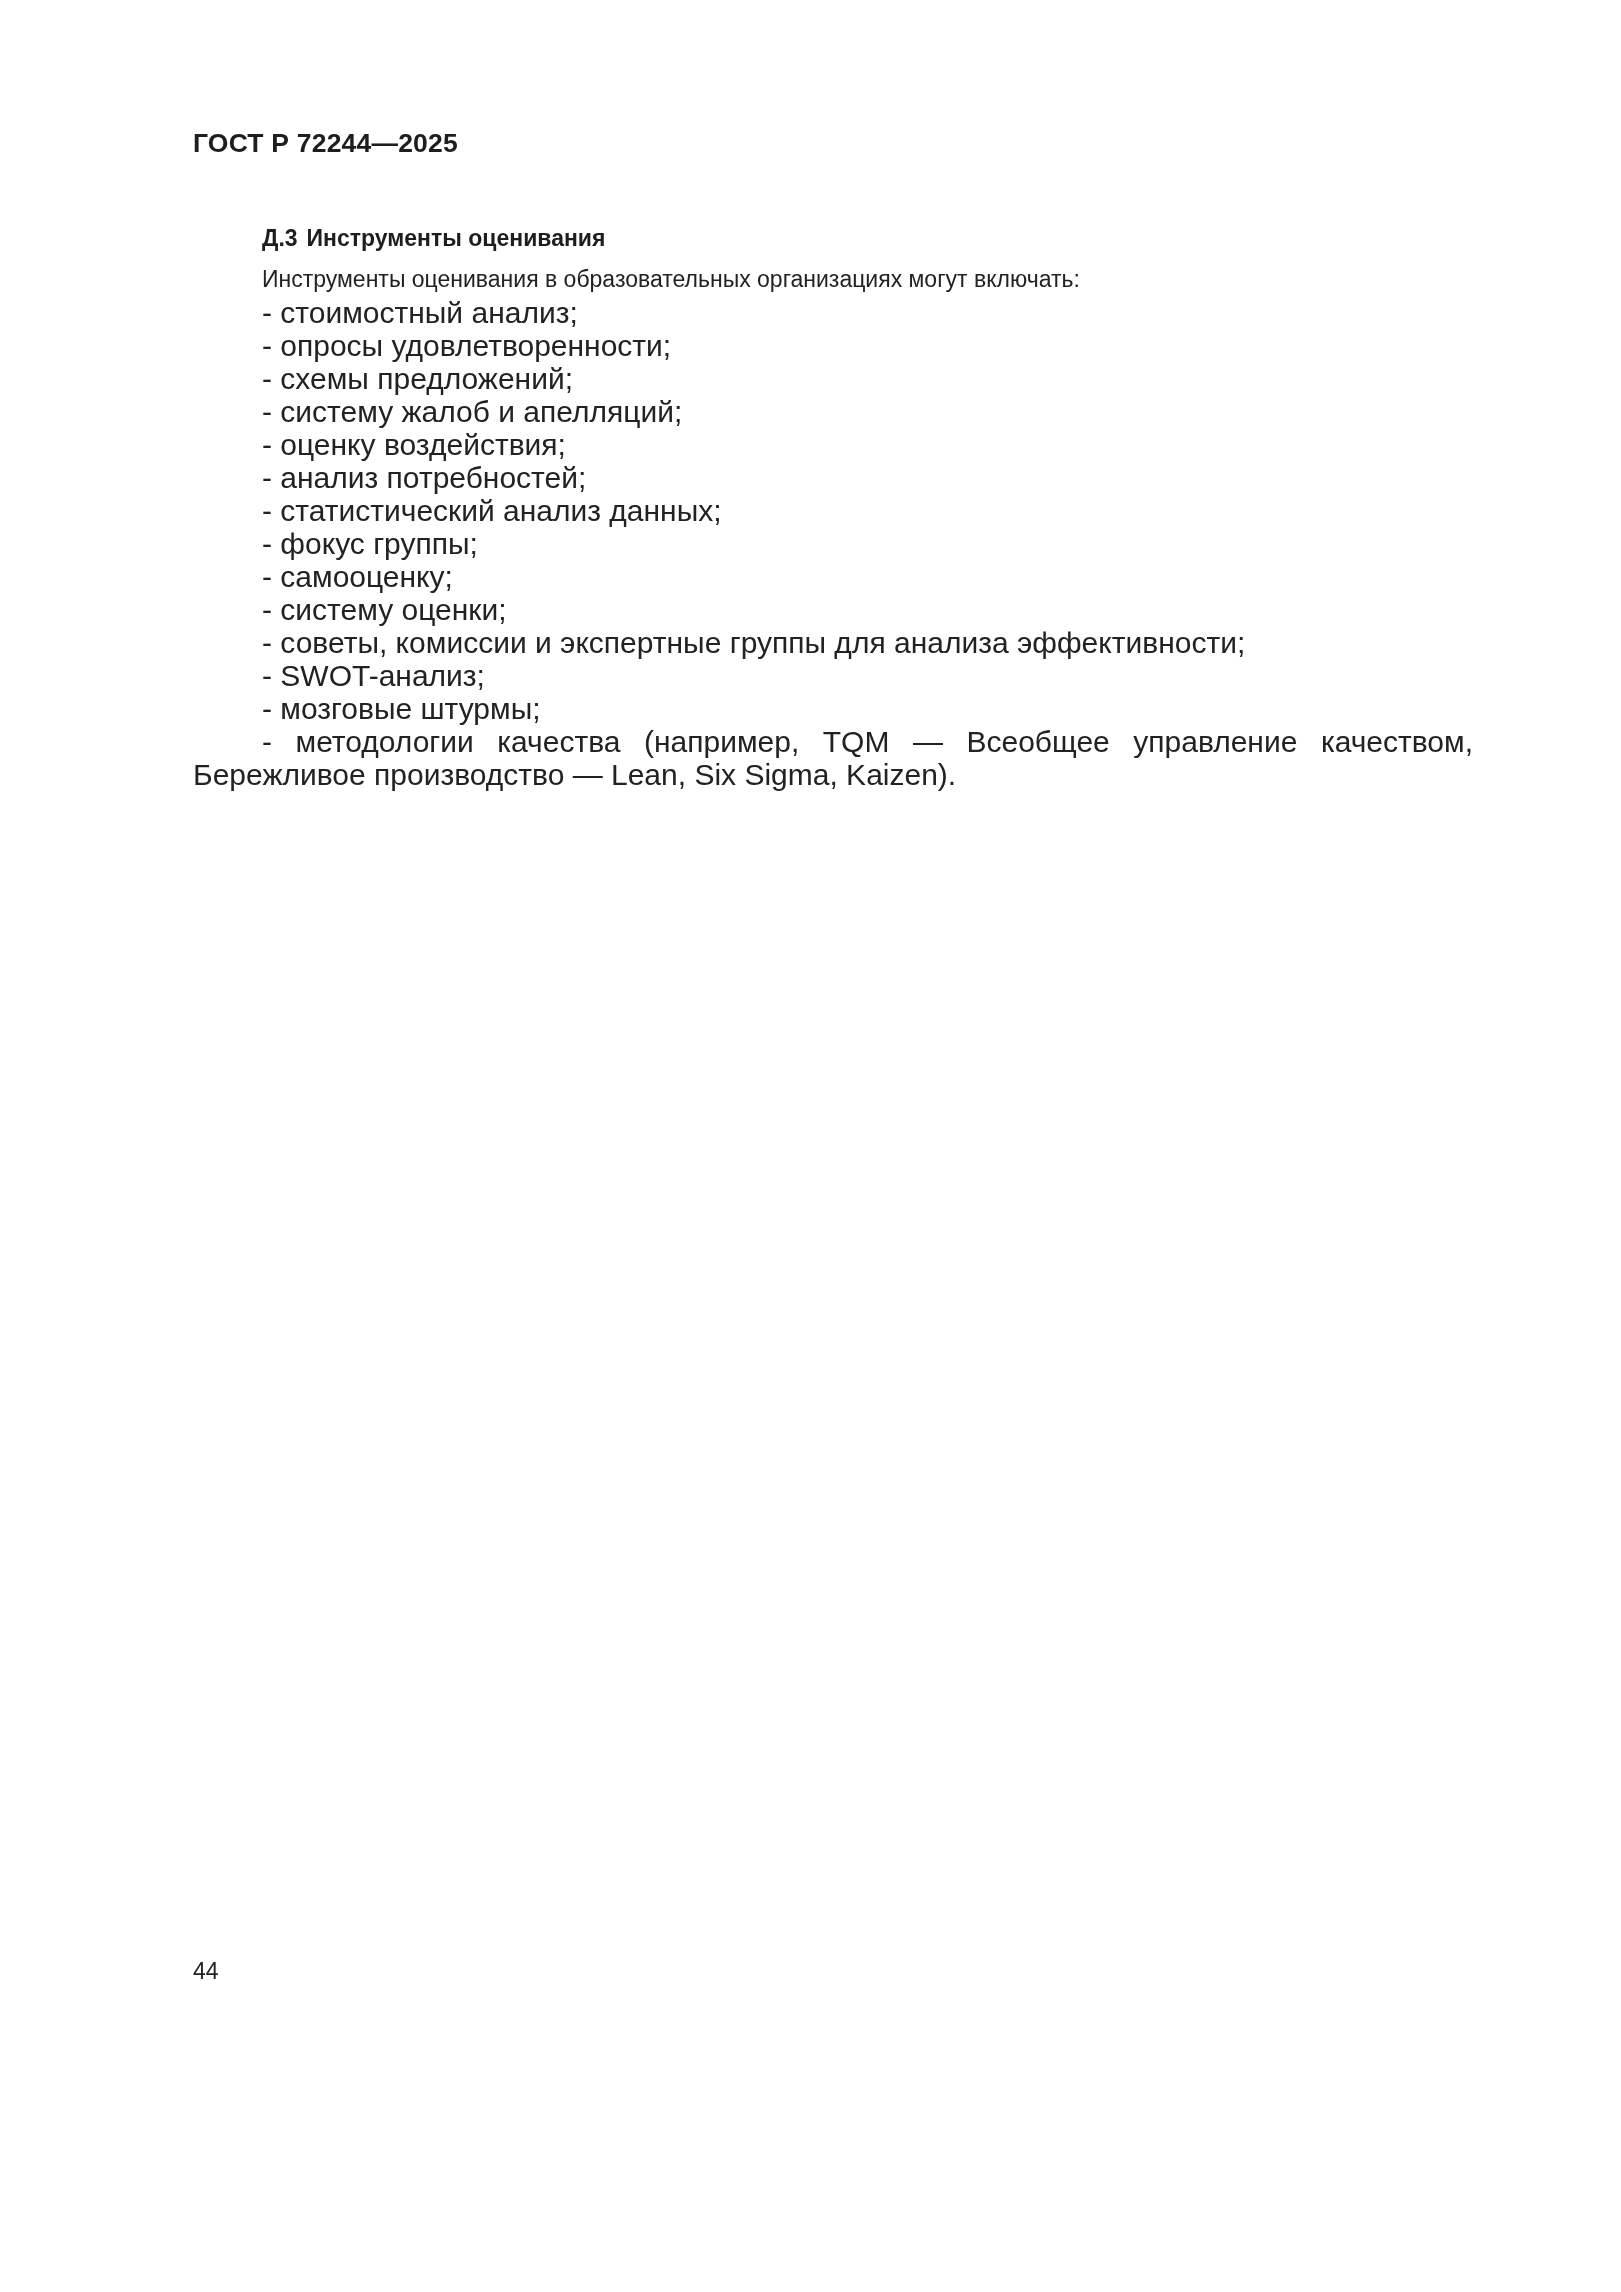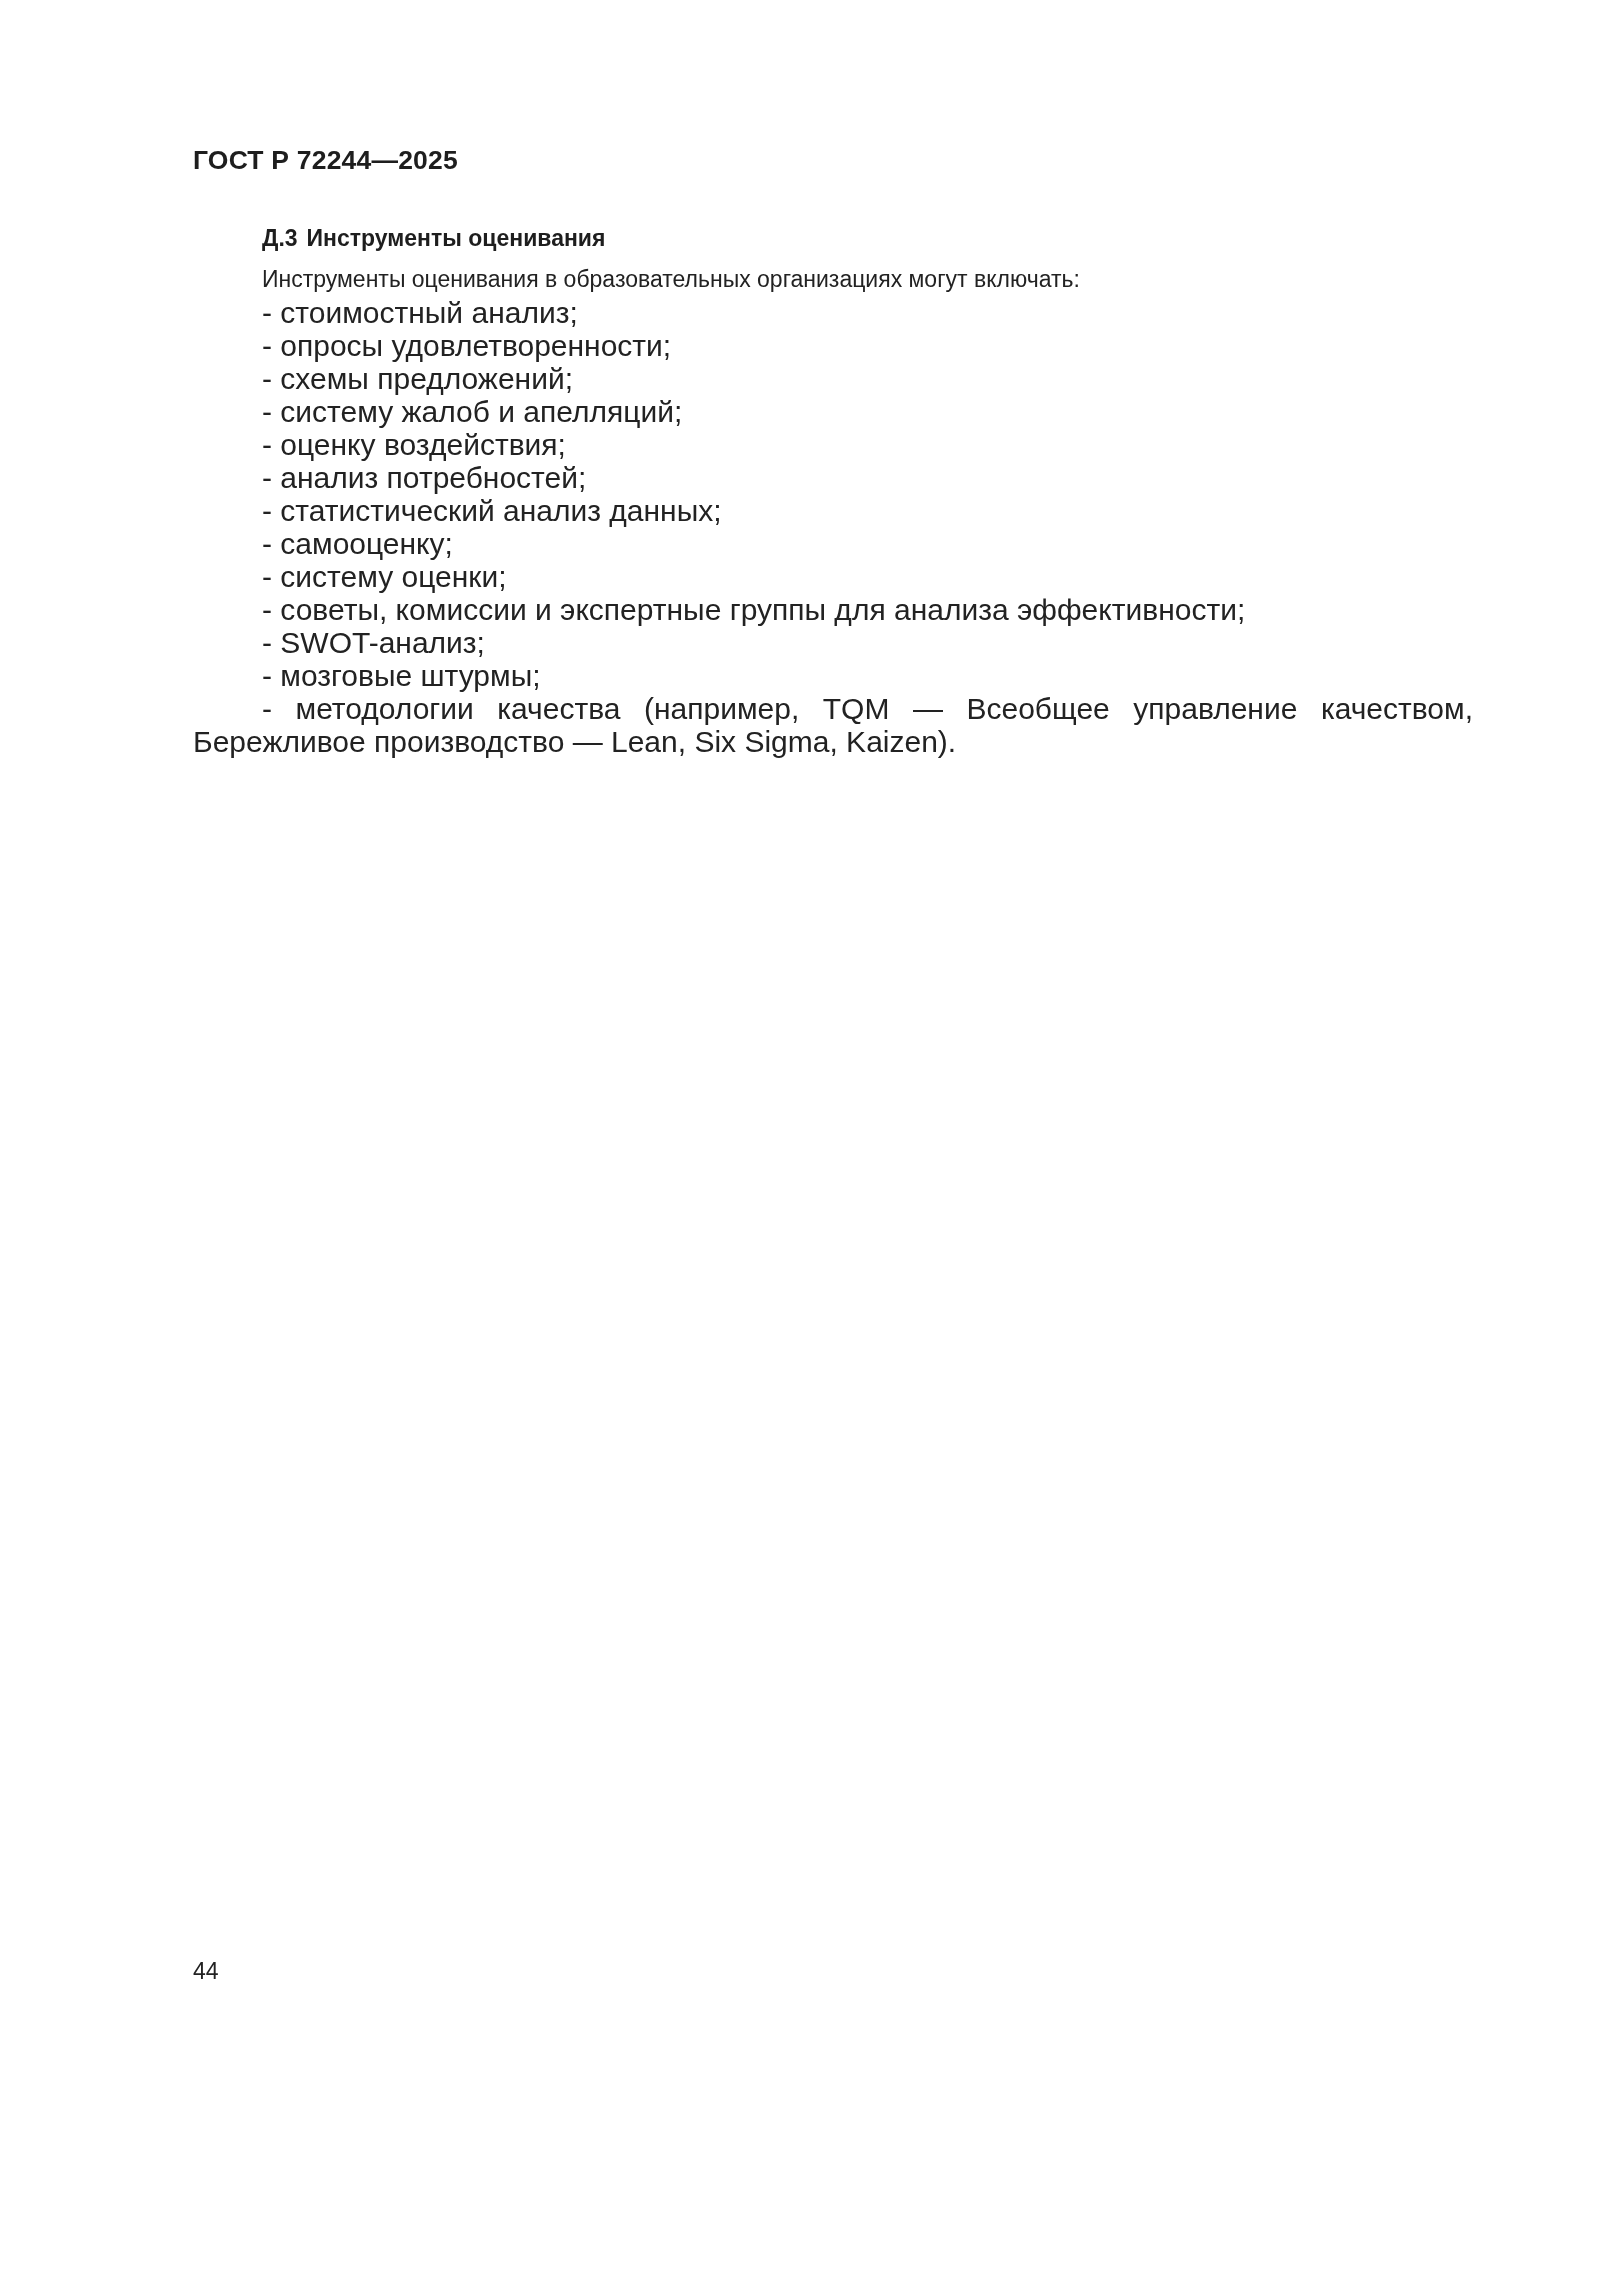--- a/index.html
+++ b/index.html
@@ -11,21 +11,21 @@
     width: 1621px;
     height: 2293px;
     position: relative;
     overflow: hidden;
     font-family: "Liberation Sans", sans-serif;
     color: #222222;
   }
   .page-header {
     position: absolute;
     left: 193px;
-    top: 145px;
+    top: 128px;
     font-size: 26.5px;
     font-weight: bold;
     letter-spacing: 0.2px;
     line-height: 31px;
     color: #1e1e1e;
   }
   .content {
     position: absolute;
     left: 193px;
     top: 223px;
@@ -83,20 +83,21 @@
   </h2>
   <p class="para">Инструменты оценивания в образовательных организациях могут включать:</p>
   <ul class="list">
     <li>- стоимостный анализ;</li>
     <li>- опросы удовлетворенности;</li>
     <li>- схемы предложений;</li>
     <li>- систему жалоб и апелляций;</li>
     <li>- оценку воздействия;</li>
     <li>- анализ потребностей;</li>
     <li>- статистический анализ данных;</li>
+    <li>- фокус группы;</li>
     <li>- самооценку;</li>
     <li>- систему оценки;</li>
     <li>- советы, комиссии и экспертные группы для анализа эффективности;</li>
     <li>- SWOT-анализ;</li>
     <li>- мозговые штурмы;</li>
     <li class="wrap">- методологии качества (например, TQM — Всеобщее управление качеством, Бережливое производство — Lean, Six Sigma, Kaizen).</li>
   </ul>
 </div>
 
 <div class="page-number">44</div>

